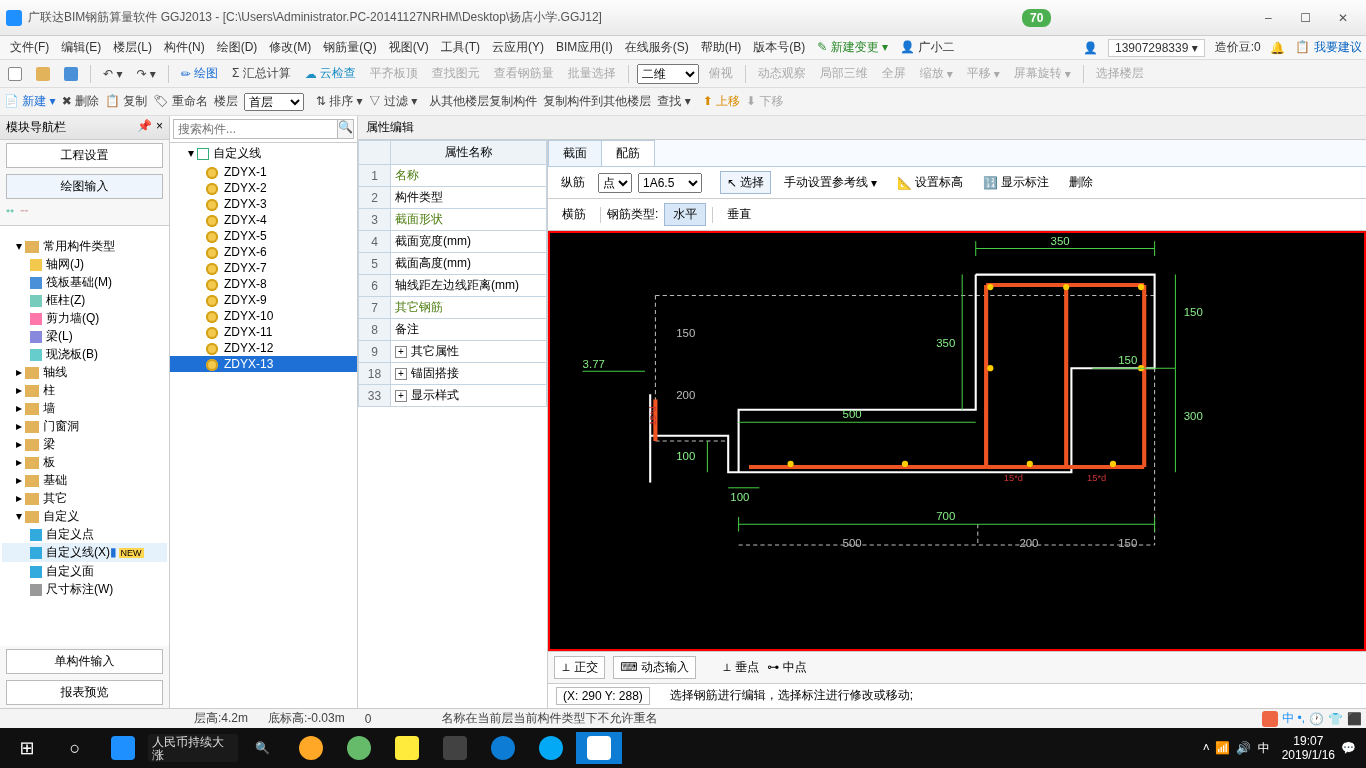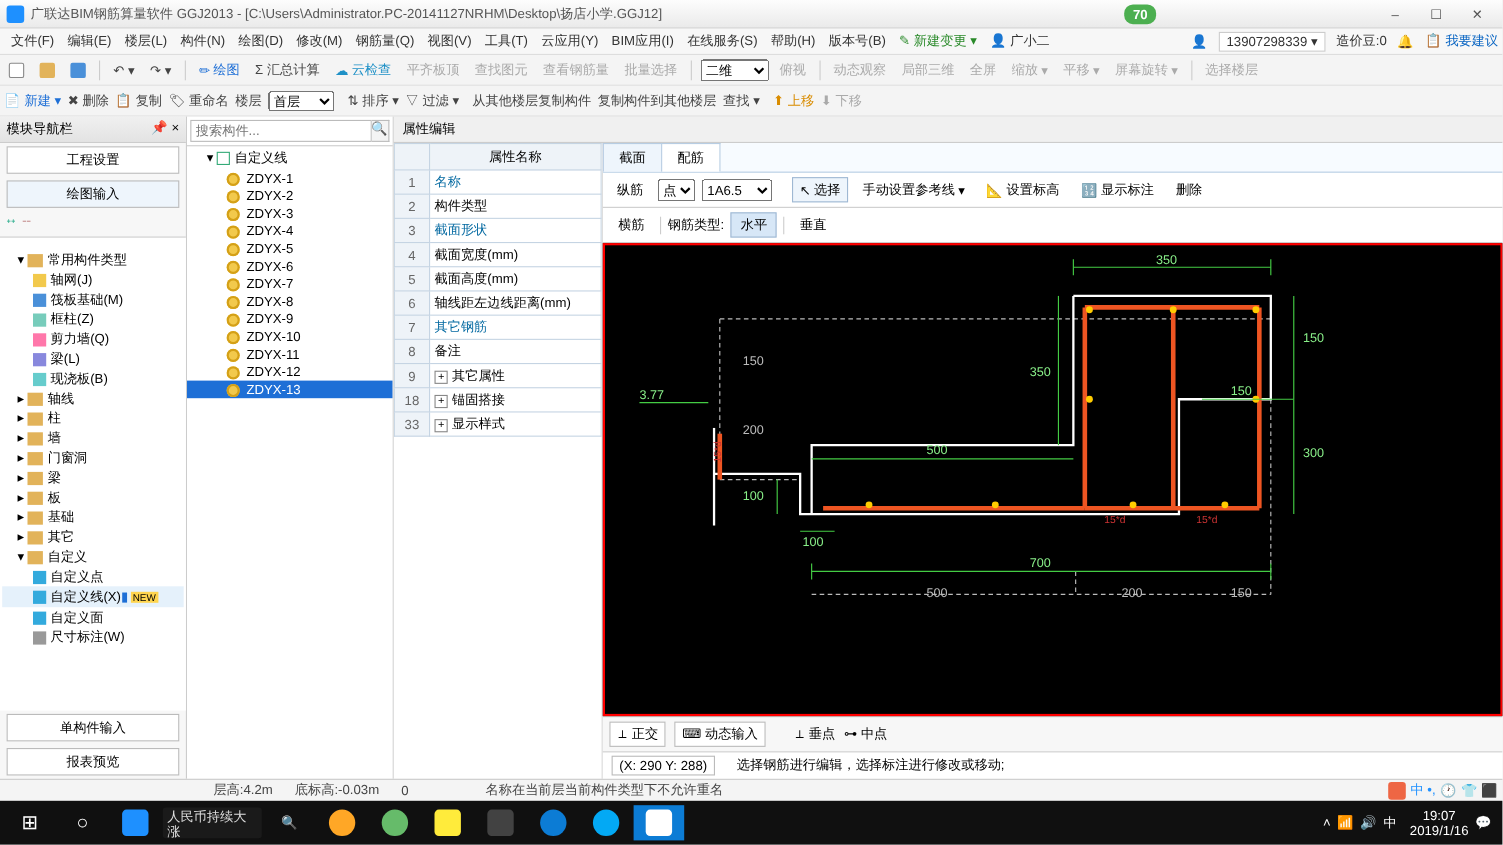--- a/index.html
+++ b/index.html
@@ -1,17 +1,17 @@
 <!DOCTYPE html>
 <html><head>
 <meta charset="utf-8">
 <style>
 * { box-sizing: border-box; margin: 0; padding: 0; font-family: "Microsoft YaHei", "SimSun", sans-serif; font-size: 12px; }
 body { width: 1366px; height: 768px; overflow: hidden; background: #f0f0f0; display: flex; flex-direction: column; }
-.titlebar { height: 26px; background: linear-gradient(#fdfdfd,#eaeaea); display: flex; align-items: center; padding: 0 6px; color: #555; border-bottom: 1px solid #ccc; }
+.titlebar { height: 36px; background: linear-gradient(#fdfdfd,#eaeaea); display: flex; align-items: center; padding: 0 6px; color: #555; border-bottom: 1px solid #ccc; }
 .titlebar .icon { width: 16px; height: 16px; background: #1e90ff; border-radius: 3px; margin-right: 6px; }
 .titlebar .title { flex: 1; white-space: nowrap; overflow: hidden; }
 .titlebar .badge70 { background: #4CAF50; color: #fff; padding: 2px 8px; border-radius: 8px; margin-right: 200px; font-weight: bold; }
 .titlebar .winbtns span { display: inline-block; width: 34px; text-align: center; color: #555; cursor: pointer; }
 .menubar { height: 24px; background: #f7f7f7; display: flex; align-items: center; padding: 0 4px; border-bottom: 1px solid #ddd; }
 .menubar .mitem { padding: 2px 6px; cursor: pointer; color: #333; }
 .menubar .right { margin-left: auto; display: flex; align-items: center; gap: 10px; color: #333; }
 .menubar .right .phone { background: #fff; border: 1px solid #ccc; padding: 1px 6px; }
 .menubar .right .sugg { color: #0b66c3; }
 .toolbar { height: 28px; background: #f4f4f4; border-bottom: 1px solid #ddd; display: flex; align-items: center; padding: 0 4px; gap: 6px; color: #444; }
@@ -44,21 +44,21 @@
 .midpanel .list .itm .iico { width:12px;height:12px; background:#f2c94c; border-radius:50%; display:inline-block; margin-right:6px; vertical-align:middle; box-shadow: inset 0 0 0 2px #d4a017;}
 .midpanel .list .itm.sel { background:#1e6fd6; color:#fff; }
 .rpanel { flex:1; display:flex; flex-direction:column; min-width:0;}
 .rpanel .propshead { background:#f0f0f0; border-bottom:1px solid #ccc; padding:3px 8px; }
 .rpanel .propsmain { flex:1; display:flex; min-height:0;}
 .proptbl { width:190px; border-right:1px solid #ccc; background:#fff; overflow:auto;}
 .proptbl table { border-collapse:collapse; width:100%; }
 .proptbl th { background:#eef3f8; border:1px solid #c5d4e3; padding:3px 4px; font-weight:normal;}
 .proptbl td { border:1px solid #c5d4e3; padding:2px 4px; height:18px;}
 .proptbl td.num { background:#eef3f8; text-align:center; width:32px; color:#666;}
-.proptbl td.blue { color:#0369a1; }
+.proptbl td.blue { color:#4d7c0f; }
 .proptbl td.plus::before { content:"+"; display:inline-block; border:1px solid #888; width:10px; height:10px; line-height:10px; text-align:center; margin-right:4px; font-size:10px;}
 .editor { flex:1; display:flex; flex-direction:column; background:#fff; min-width:0;}
 .editor .ehead { background:linear-gradient(#e4effa,#cfe2f5); padding:4px 8px; border-bottom:1px solid #b7cde3; color:#1a4d80; }
 .editor .etabs { display:flex; border-bottom:1px solid #b7cde3; background:#f7fbff;}
 .editor .etabs .etab { padding:4px 14px; border:1px solid #b7cde3; border-bottom:none; margin-right:-1px; background:#eef5fc; cursor:pointer;}
 .editor .etabs .etab.active { background:#fff; }
 .editor .etoolbar { display:flex; align-items:center; gap:6px; padding:4px 6px; border-bottom:1px solid #ccc; flex-wrap:wrap;}
 .editor .etoolbar .eb { padding:2px 6px; border:1px solid transparent; cursor:pointer; display:inline-flex; align-items:center; gap:3px;}
 .editor .etoolbar .eb.framed { border:1px solid #9fb8d3; background:#eef5fc;}
 .editor .etoolbar select { height:20px; }

